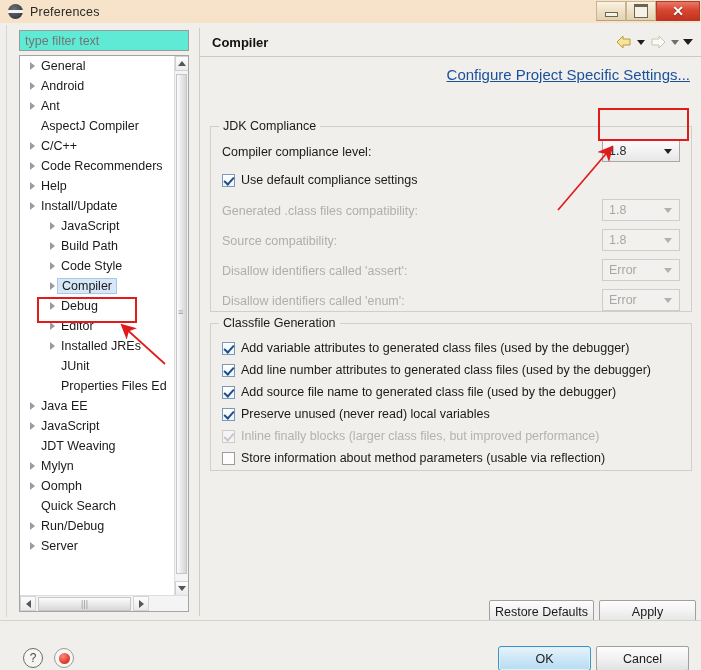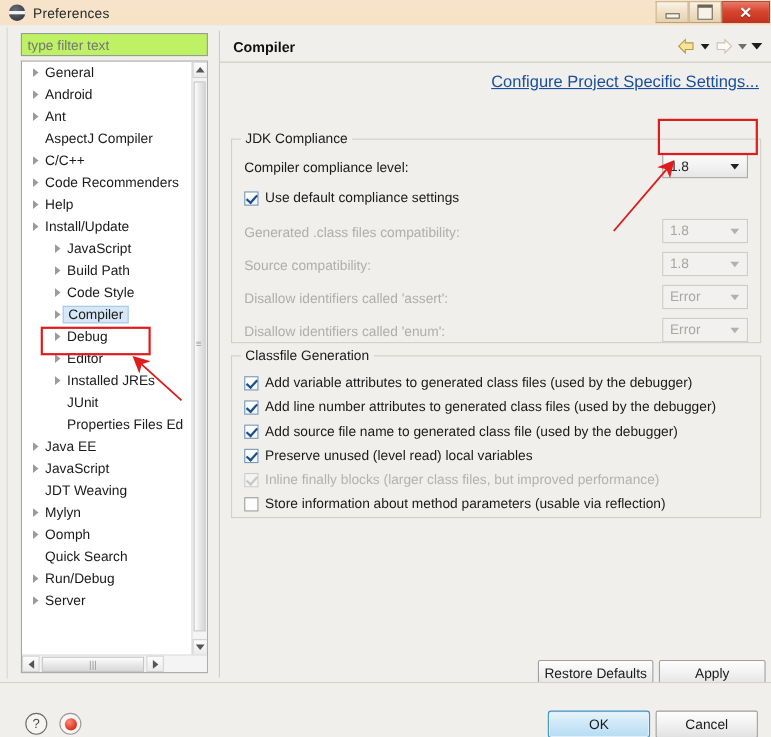--- a/index.html
+++ b/index.html
@@ -89,21 +89,21 @@
 
   
   #left-panel {
     position: absolute; left: 6px; top: 3px;
     width: 178px; height: 588px;
   }
   #filter-input {
     position: absolute; left: 6px; top: 2px;
     width: 170px; height: 21px;
     border: 1px solid #9a9a9a;
-    background: #bef264;
+    background: #5eead4;
     color: #6e6e6e;
     font-size: 12.5px;
     padding: 0 0 0 5px;
     line-height: 19px;
     font-family: "Liberation Sans", sans-serif;
   }
   #tree-box {
     position: absolute; left: 6px; top: 27px;
     width: 170px; height: 557px;
     background: #ffffff;
@@ -604,21 +604,21 @@
               <div class="chk-row" style="left: 11px; top: 36px;">
                 <span class="chk checked"></span>
                 <span class="chk-label">Add line number attributes to generated class files (used by the debugger)</span>
               </div>
               <div class="chk-row" style="left: 11px; top: 58px;">
                 <span class="chk checked"></span>
                 <span class="chk-label">Add source file name to generated class file (used by the debugger)</span>
               </div>
               <div class="chk-row" style="left: 11px; top: 80px;">
                 <span class="chk checked"></span>
-                <span class="chk-label">Preserve unused (level read) local variables</span>
+                <span class="chk-label">Preserve unused (never read) local variables</span>
               </div>
               <div class="chk-row" style="left: 11px; top: 102px;">
                 <span class="chk checked disabled"></span>
                 <span class="chk-label disabled">Inline finally blocks (larger class files, but improved performance)</span>
               </div>
               <div class="chk-row" style="left: 11px; top: 124px;">
                 <span class="chk unchecked"></span>
                 <span class="chk-label">Store information about method parameters (usable via reflection)</span>
               </div>
             </div>

